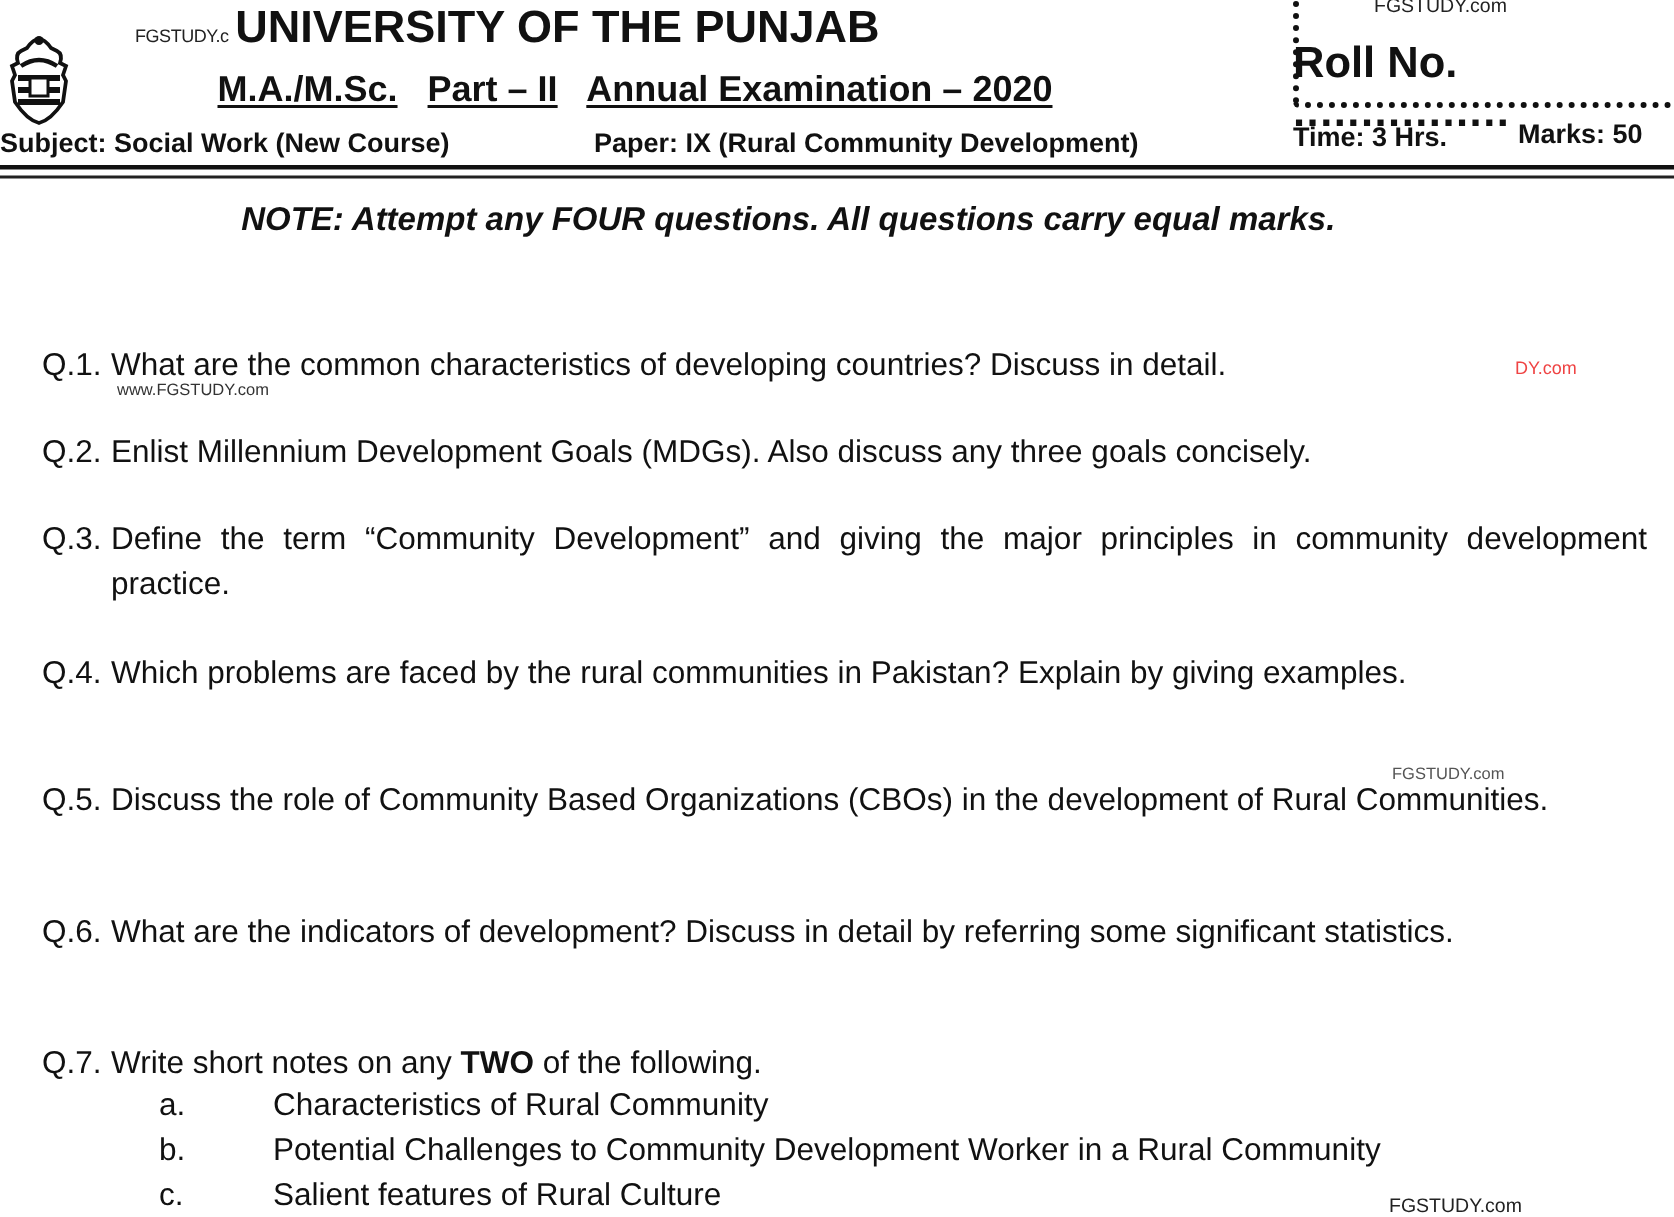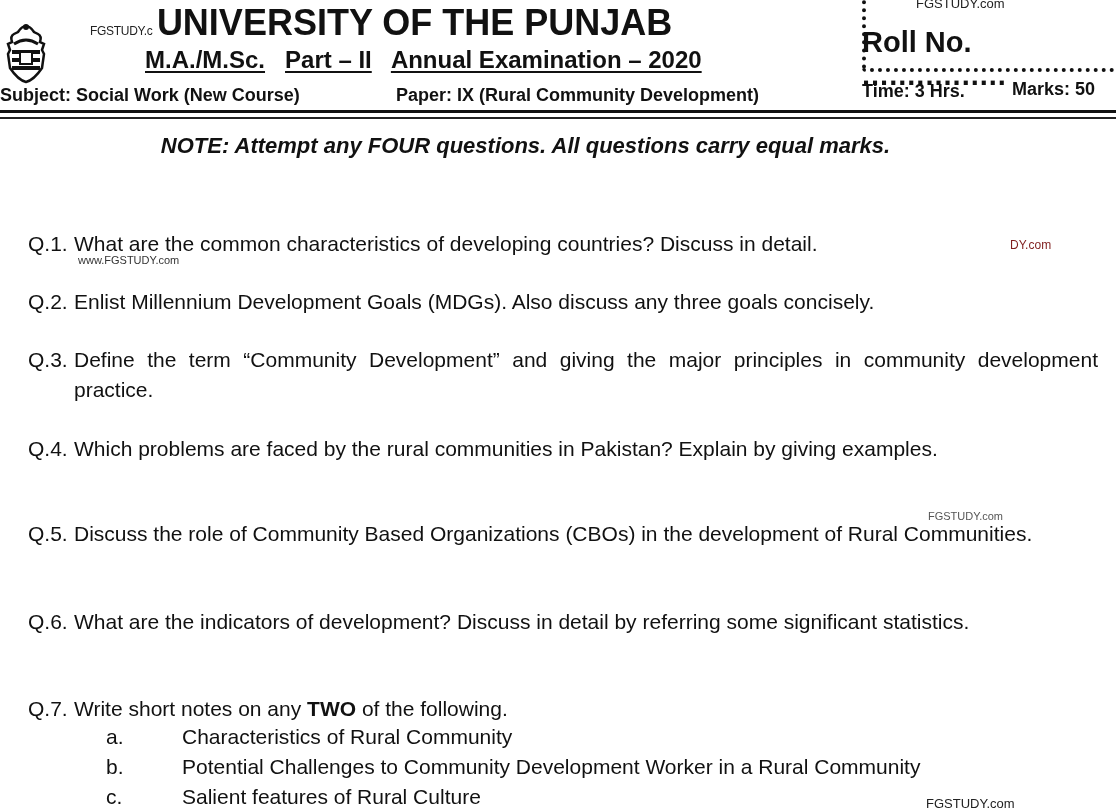--- a/index.html
+++ b/index.html
@@ -1,39 +1,39 @@
 <!DOCTYPE html>
 <html><head>
 <meta charset="utf-8">
 <style>
   html,body{margin:0;padding:0;background:#fff;}
   body{width:1116px;height:811px;position:relative;overflow:hidden;color:#111;font-family:"Liberation Sans",sans-serif;}
   .abs{position:absolute;}
   .logo{left:4px;top:18px;width:44px;height:66px;}
   .wm-small{font-size:12px;color:#222;font-weight:normal;letter-spacing:-0.3px;}
   .title{left:90px;top:2px;white-space:nowrap;}
-  .title .t{font-size:36px;font-weight:bold;letter-spacing:0px;vertical-align:baseline;}
+  .title .t{font-size:30px;font-weight:bold;letter-spacing:0px;vertical-align:baseline;}
   .sub{left:145px;top:46px;font-size:24px;font-weight:bold;white-space:nowrap;}
   .sub span{text-decoration:underline;text-underline-offset:3px;text-decoration-thickness:2px;}
   .subject-row{left:0;top:85px;width:1116px;font-size:18px;font-weight:bold;white-space:nowrap;}
   .roll-box{left:862px;top:-6px;width:252px;height:74px;border:4px dotted #111;border-top:none;border-radius:4px;}
   .roll-wm{left:916px;top:-4px;font-size:13px;color:#222;}
   .roll{left:862px;top:26px;font-size:29px;font-weight:bold;}
   .roll .dots{font-weight:bold;letter-spacing:1px;}
   .rule1{left:0;top:110px;width:1116px;height:3px;background:#111;}
   .rule2{left:0;top:117px;width:1116px;height:2px;background:#222;}
   .note{left:0;width:1051px;top:133px;text-align:center;font-size:22px;font-weight:bold;font-style:italic;}
   .q{position:absolute;left:28px;width:1070px;font-size:21px;line-height:30px;}
   .q .num{position:absolute;left:0;top:0;width:72px;}
   .q .txt{margin-left:46px;text-align:justify;}
   .sub-item{position:absolute;font-size:21px;line-height:30px;}
   .sub-item .lt{position:absolute;left:0;width:70px;}
   .sub-item .tx{margin-left:76px;}
   .wm-q1{left:78px;top:254px;font-size:11px;color:#333;}
-  .wm-q1r{left:1010px;top:238px;font-size:12px;color:#7f1d1d;}
+  .wm-q1r{left:1010px;top:238px;font-size:12px;color:#ef4444;}
   .wm-q5{left:928px;top:510px;font-size:11px;color:#555;}
   .wm-footer{left:926px;top:796px;font-size:13px;color:#222;}
 </style>
 </head>
 <body>
 
 <svg class="abs logo" viewBox="0 0 44 66">
   <path d="M14 14 Q22 2 30 14 L34 16 Q38 18 36 24 L40 26 L38 32 L40 36 L38 50 Q30 62 22 64 Q14 62 6 50 L4 36 L6 32 L4 26 L8 24 Q6 18 10 16 Z" fill="#fff" stroke="#111" stroke-width="2.5"></path>
   <circle cx="22" cy="9" r="3" fill="#111"></circle>
   <path d="M10 26 Q22 18 34 26" fill="none" stroke="#111" stroke-width="3"></path>

